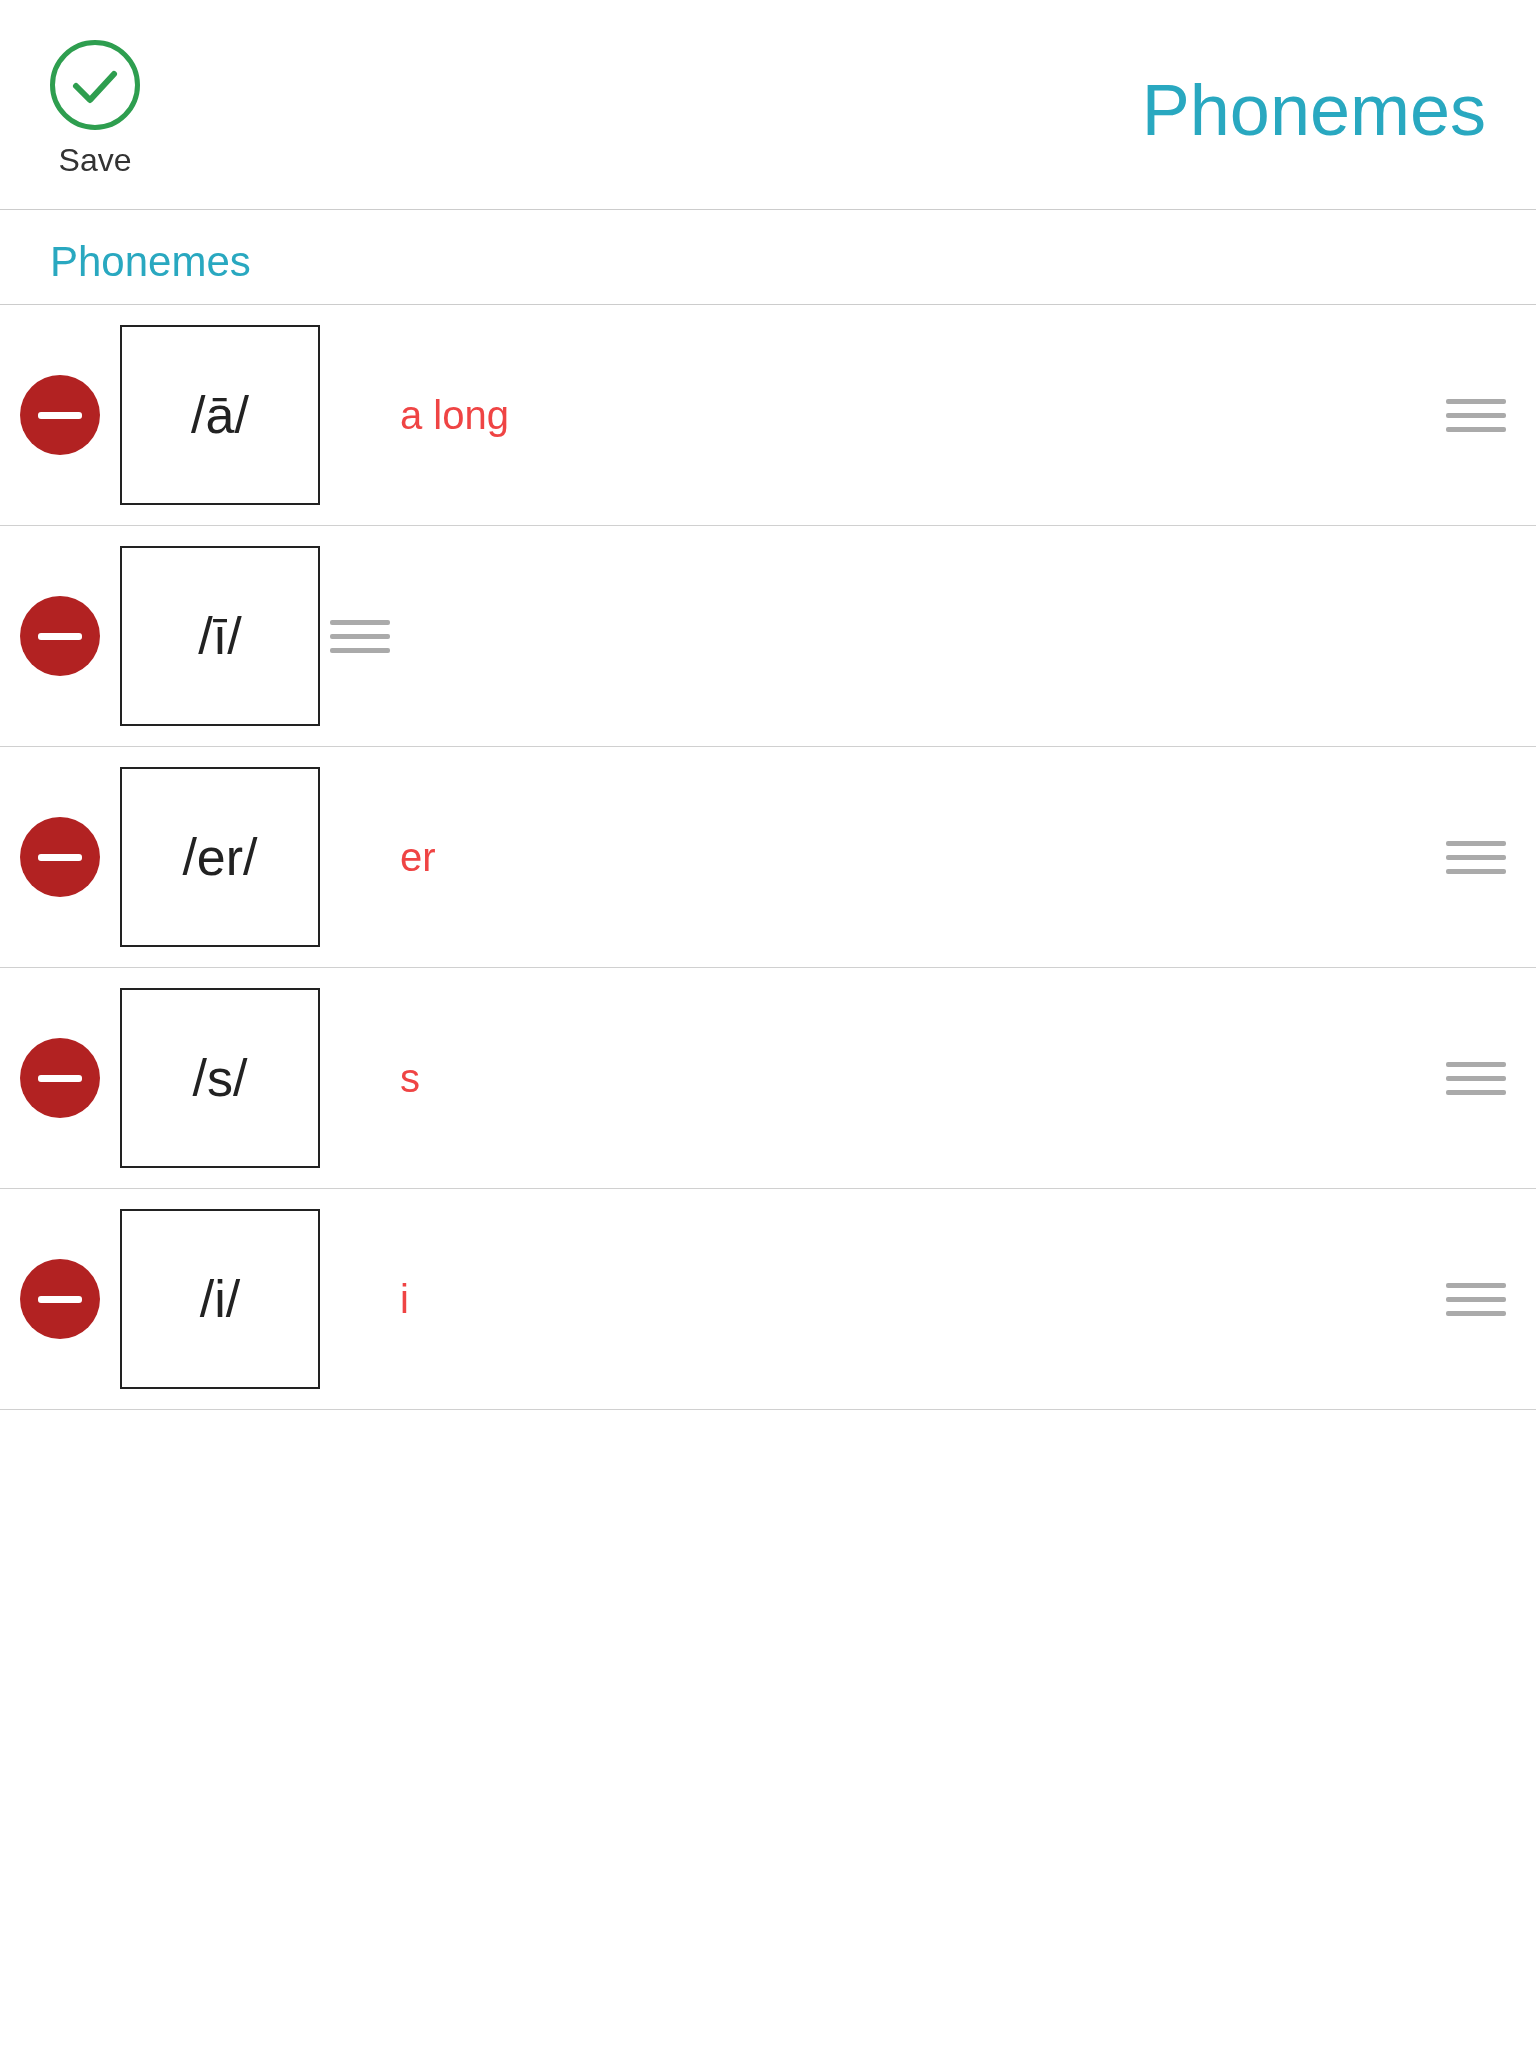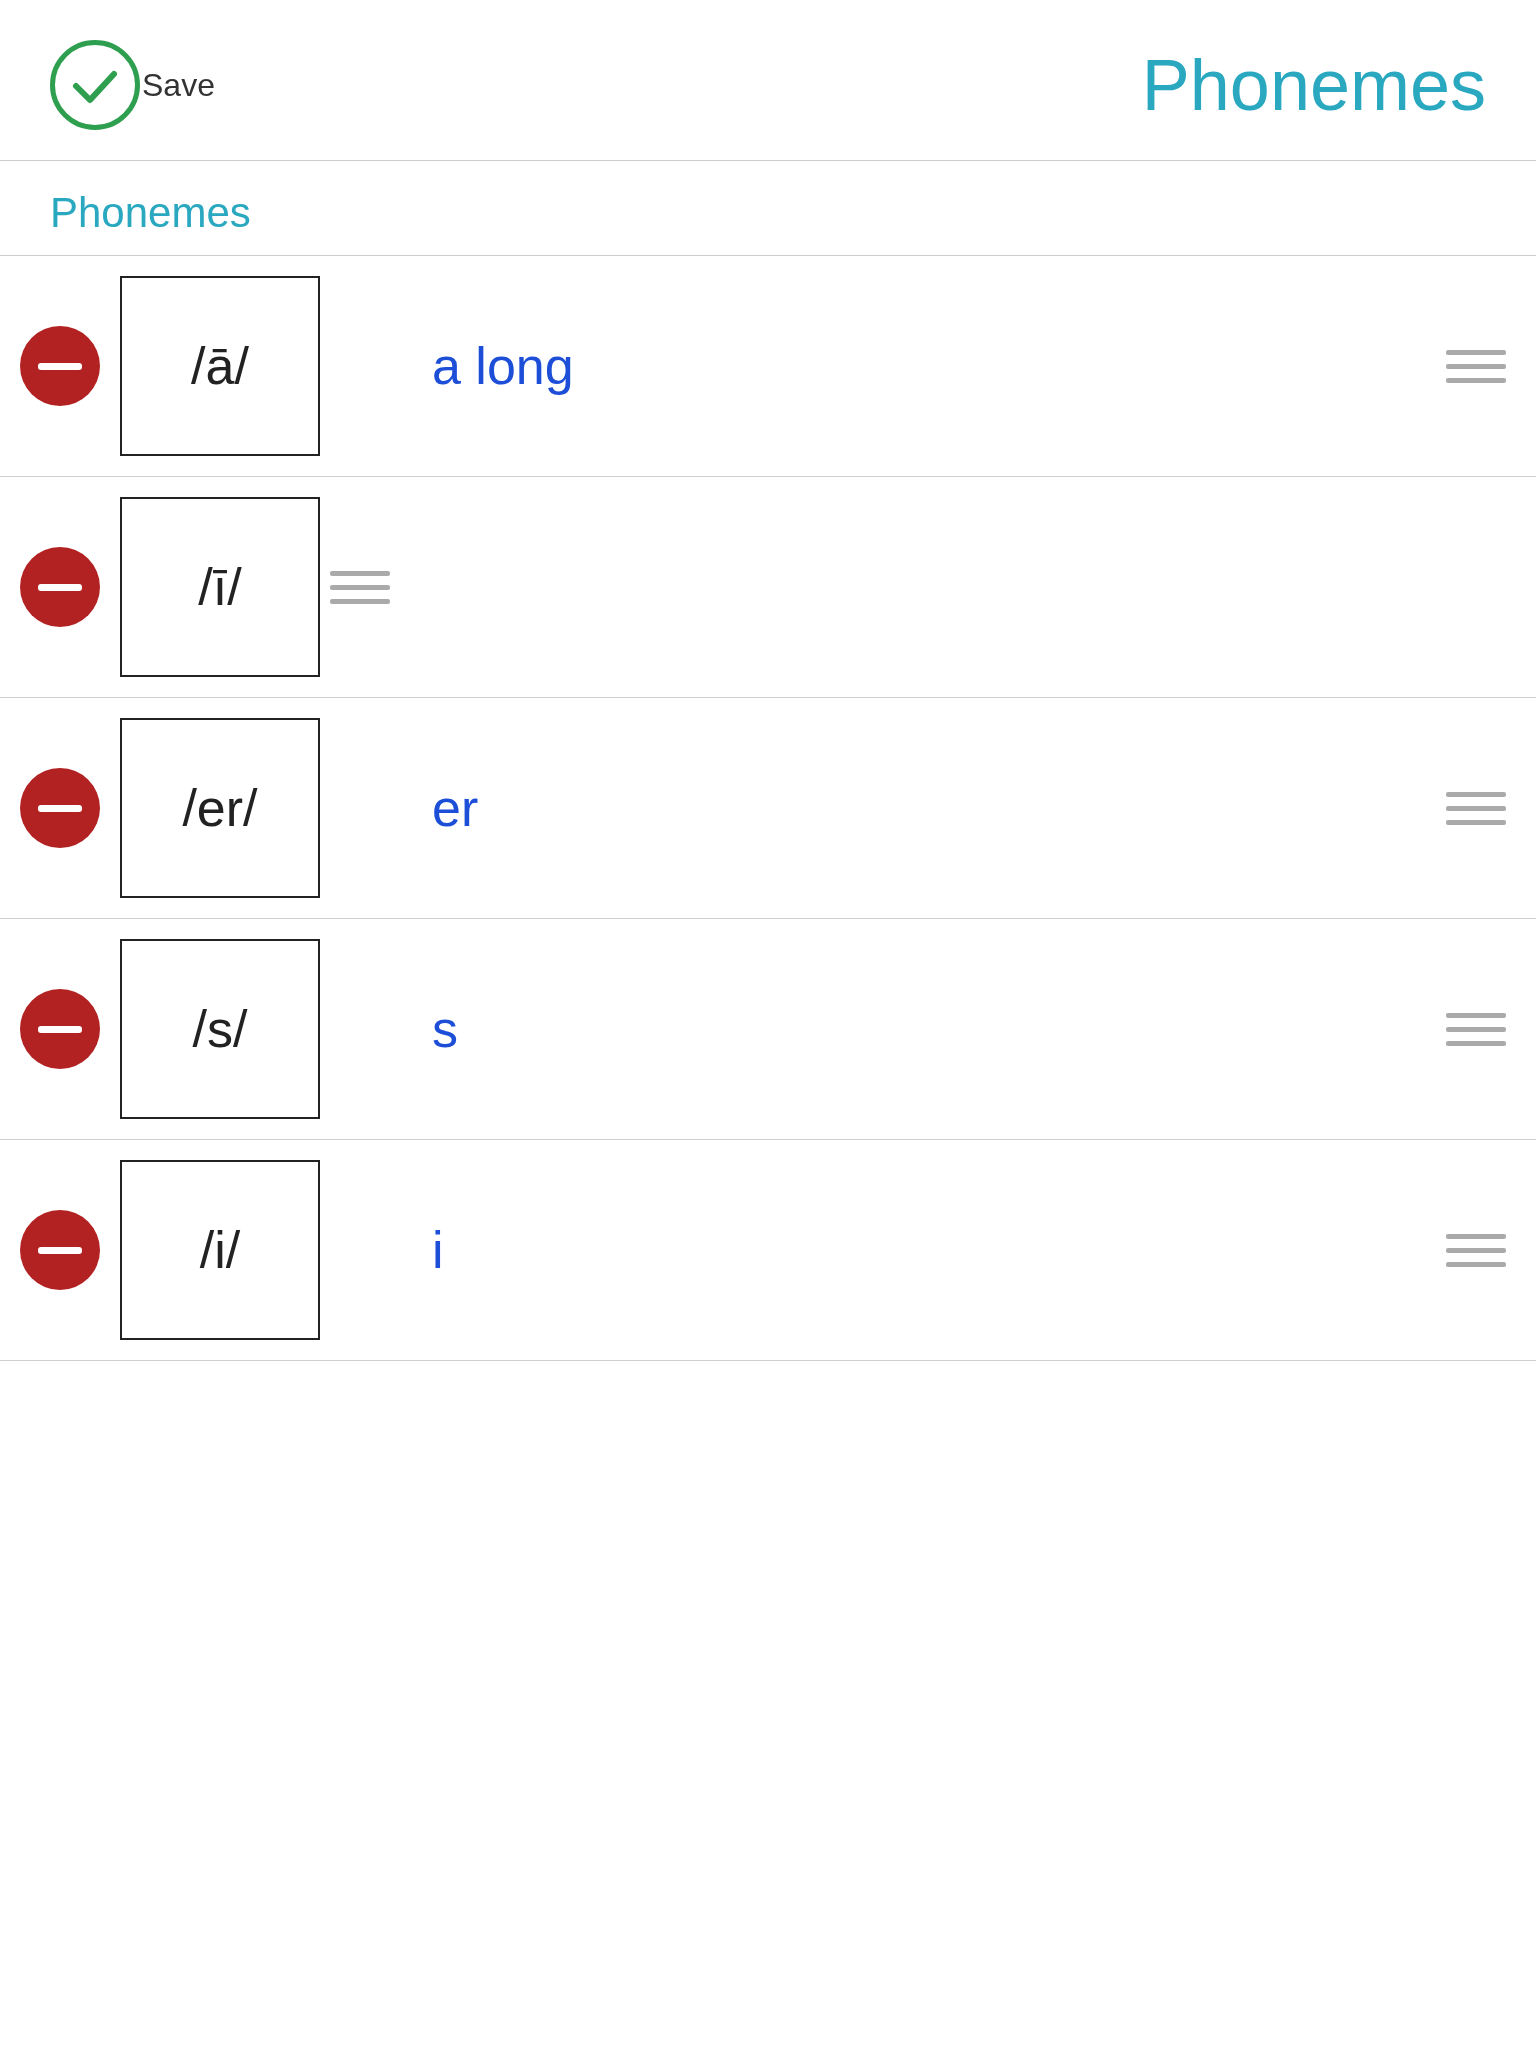--- a/index.html
+++ b/index.html
@@ -20,24 +20,24 @@
     .header {
       display: flex;
       align-items: center;
       justify-content: space-between;
       padding: 40px 50px 30px;
       border-bottom: 1.5px solid #ccc;
     }
 
     .header-action {
       display: flex;
-      flex-direction: row;
+      flex-direction: column;
       align-items: center;
       cursor: pointer;
-      gap: 2px;
+      gap: 12px;
     }
 
     .header-icon-circle {
       width: 90px;
       height: 90px;
       border-radius: 50%;
       border: 5px solid;
       display: flex;
       align-items: center;
       justify-content: center;
@@ -127,24 +127,24 @@
     .phoneme-symbol {
       font-size: 52px;
       font-weight: 400;
       color: #222;
       text-align: center;
       line-height: 1.2;
     }
 
     .phoneme-name {
       flex: 1;
-      font-size: 52px;
+      font-size: 40px;
       font-weight: 400;
-      color: #1d4ed8;
-      padding-left: 112px;
+      color: #ef4444;
+      padding-left: 80px;
     }
 
     .drag-handle {
       width: 100px;
       display: flex;
       flex-direction: column;
       align-items: center;
       justify-content: center;
       gap: 9px;
       cursor: grab;

